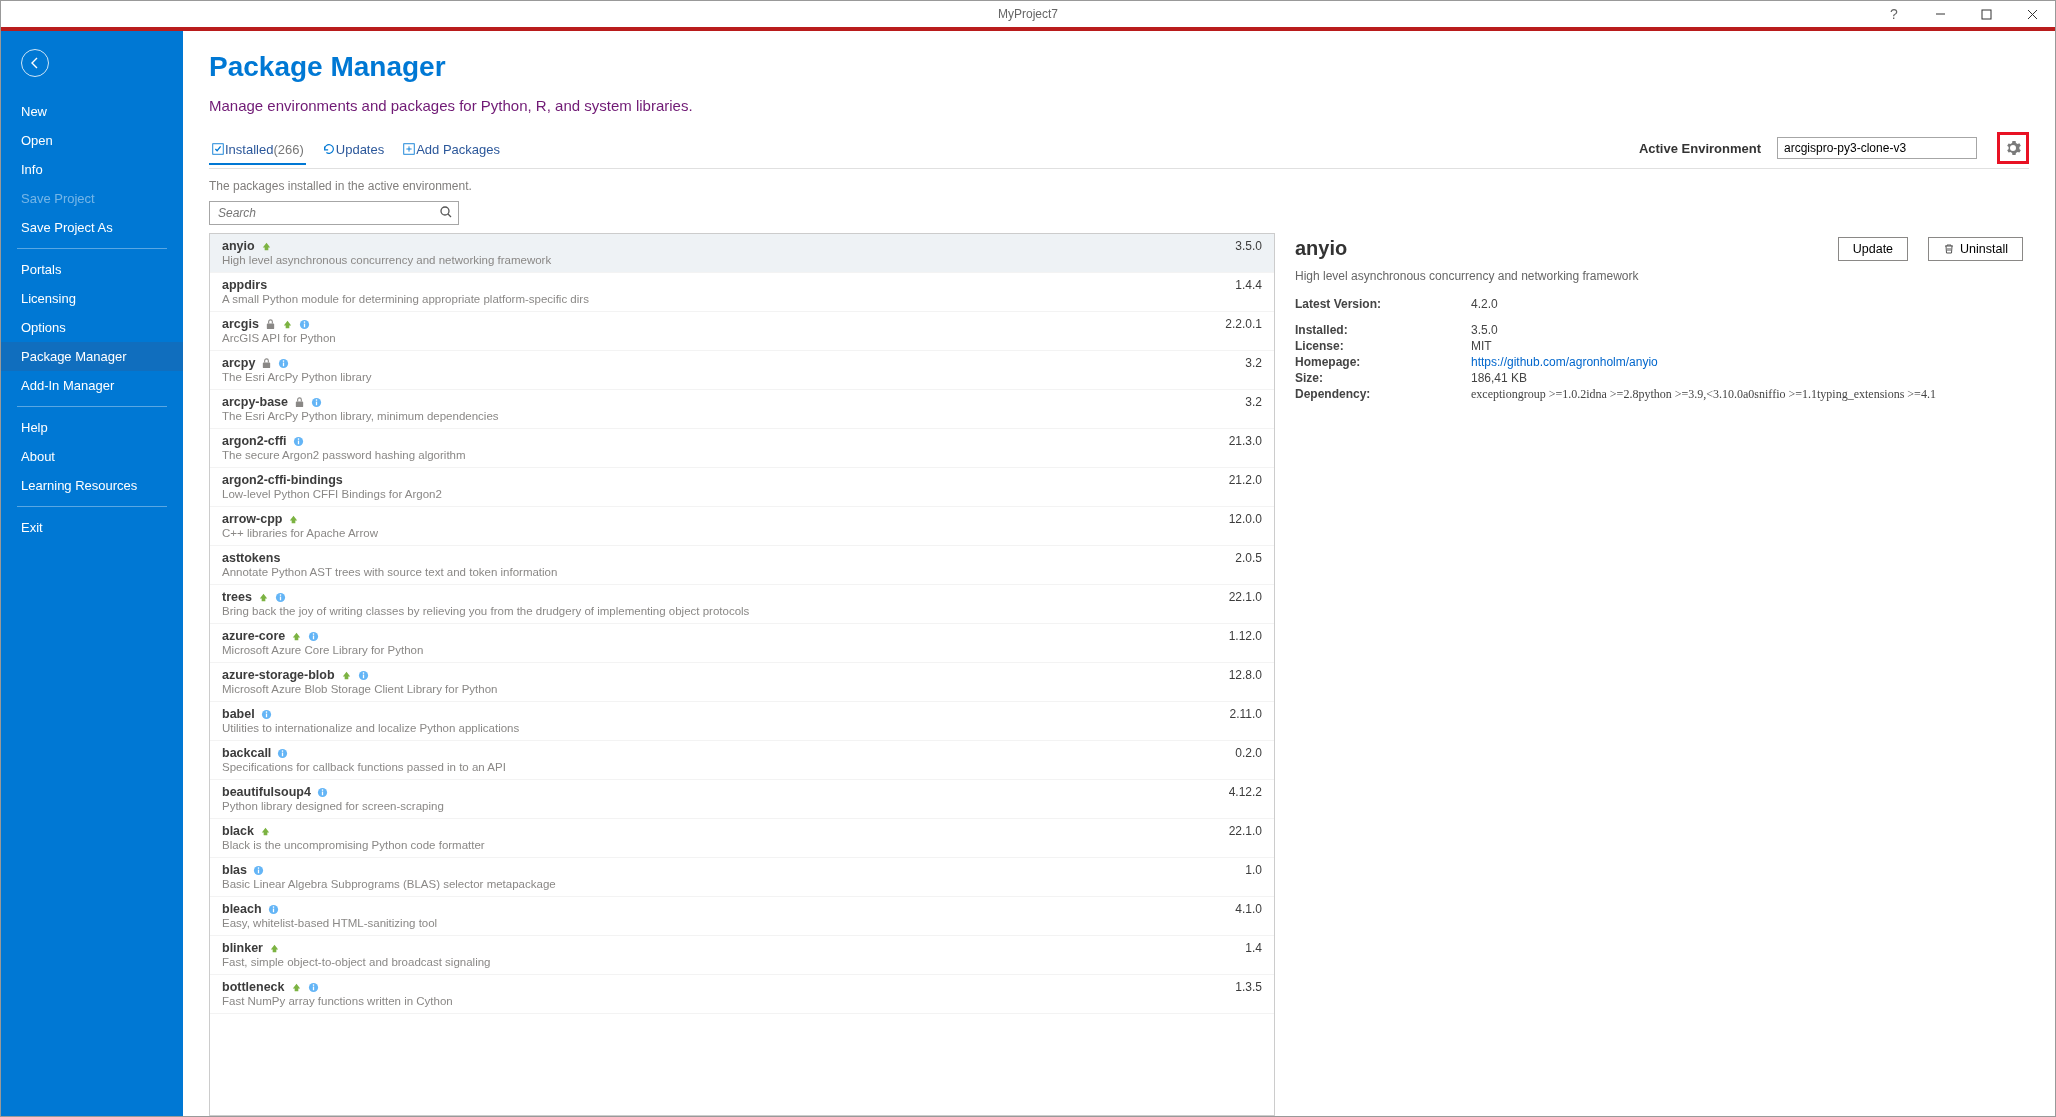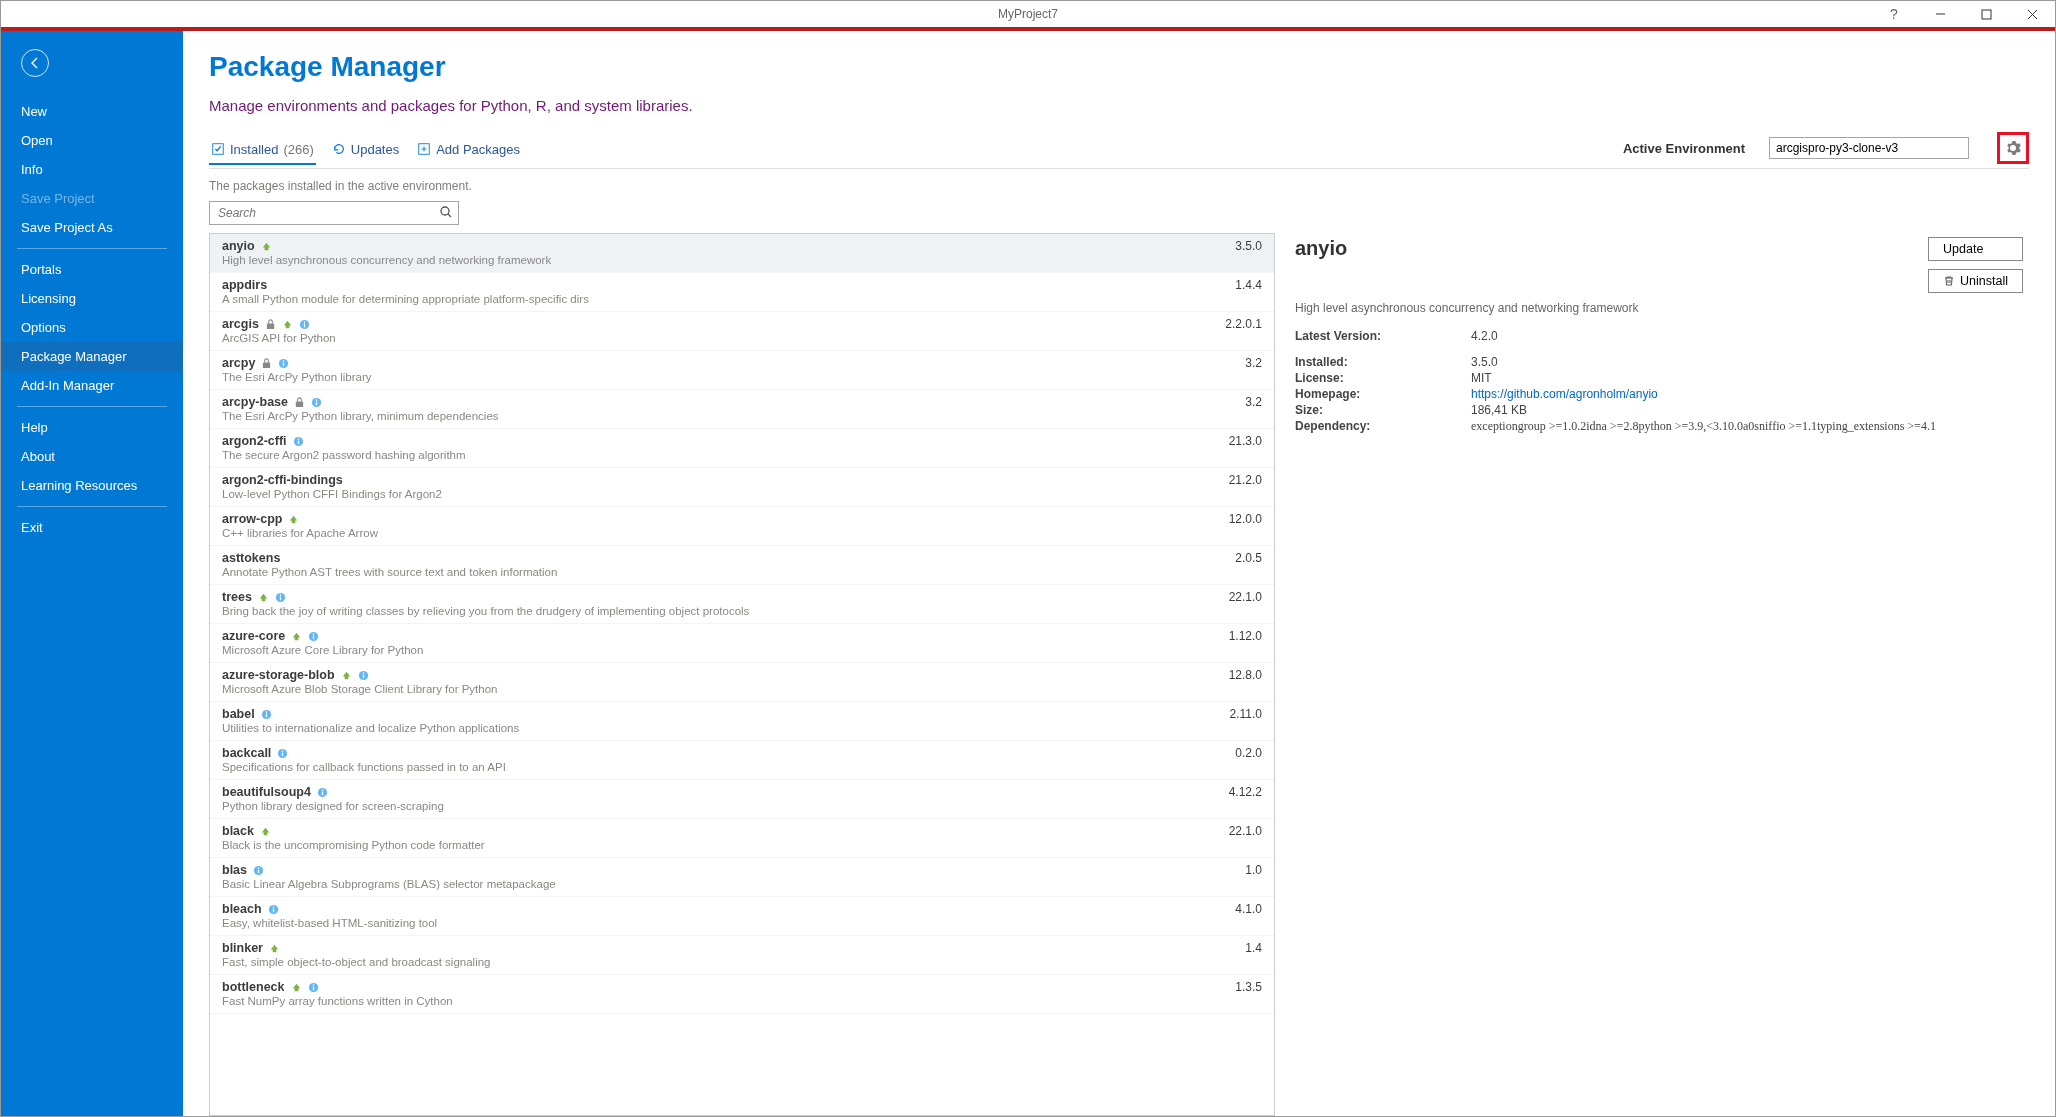--- a/index.html
+++ b/index.html
@@ -16,25 +16,25 @@
 .back-btn svg { stroke: #fff; }
 .side-item { padding: 7px 20px; font-size: 13px; cursor: pointer; }
 .side-item.disabled { color: rgba(255,255,255,0.45); }
 .side-item.active { background: #106ebe; }
 .side-divider { height: 1px; background: rgba(255,255,255,0.35); margin: 6px 16px; }
 .main { flex: 1; display: flex; flex-direction: column; padding: 20px 26px 0 26px; min-width: 0; }
 .page-title { font-size: 28px; font-weight: 600; color: #0078d4; margin-bottom: 14px; }
 .page-subtitle { font-size: 15px; color: #701a75; margin-bottom: 18px; }
 .toolbar-row { display: flex; align-items: center; border-bottom: 1px solid #e0e0e0; }
 .tabs { display: flex; gap: 14px; }
-.tab { display: flex; align-items: center; gap: 5px; padding: 6px 2px; font-size: 13px; color: #2b579a; cursor: pointer; border-bottom: 2px solid transparent; }
+.tab { display: flex; align-items: center; padding: 6px 2px; font-size: 13px; color: #2b579a; cursor: pointer; border-bottom: 2px solid transparent; }
 .tab.active { border-bottom-color: #0078d4; }
 .tab-icon { width: 14px; height: 14px; color: #0078d4; }
 .tab-count { color: #777; }
-.env-area { margin-left: auto; display: flex; align-items: center; gap: 24px; padding-bottom: 4px; }
+.env-area { margin-left: auto; display: flex; align-items: center; gap: 16px; padding-bottom: 4px; }
 .env-label { font-size: 13px; color: #333; font-weight: 600; }
 .env-input { width: 200px; height: 22px; font-size: 12px; padding: 2px 6px; border: 1px solid #a6a6a6; background: #fff; }
 .gear-box { width: 32px; height: 32px; display: flex; align-items: center; justify-content: center; border: 3px solid #e81123; margin-left: 4px; }
 .gear-box svg { fill: #7a7a7a; }
 .hint { font-size: 12px; color: #807e7c; margin: 10px 0 8px 0; }
 .search-wrap { position: relative; width: 250px; margin-bottom: 8px; }
 .search-input { width: 100%; height: 24px; border: 1px solid #a6a6a6; padding: 2px 26px 2px 8px; font-size: 12px; font-style: italic; color: #555; }
 .search-icon { position: absolute; right: 6px; top: 4px; color: #555; }
 .content-row { flex: 1; display: flex; gap: 14px; min-height: 0; }
 .list-panel { flex: 1; border: 1px solid #ccc; overflow-y: scroll; background: #fff; min-width: 0; }
@@ -45,21 +45,21 @@
 .pkg-name { font-size: 12.5px; color: #3c3c3c; font-weight: 600; }
 .pkg-desc { font-size: 11.5px; color: #8a8886; margin-top: 1px; }
 .pkg-ver { font-size: 12px; color: #3c3c3c; padding-left: 10px; white-space: nowrap; }
 .ico-lock, .ico-info, .ico-up { width: 11px; height: 11px; flex-shrink: 0; }
 .ico-lock { fill: #8a8886; }
 .ico-info { fill: #64b5f6; }
 .ico-up { fill: #7cb342; }
 .detail-panel { width: 740px; padding: 4px 6px 0 6px; }
 .detail-head { display: flex; align-items: flex-start; gap: 10px; }
 .detail-title { font-size: 20px; font-weight: 600; color: #333; }
-.detail-btns { margin-left: auto; display: flex; gap: 8px; flex-direction: column; }
+.detail-btns { margin-left: auto; display: flex; gap: 20px; }
 .dbtn { height: 24px; padding: 0 14px; font-size: 12.5px; border: 1px solid #8a8886; background: #fff; display: flex; align-items: center; gap: 5px; cursor: pointer; }
 .detail-sub { font-size: 12px; color: #666; margin-top: 8px; }
 .detail-table { margin-top: 14px; font-size: 12px; }
 .drow { display: flex; align-items: flex-start; margin-bottom: 2px; }
 .dlabel { width: 176px; color: #444; font-weight: 600; }
 .dval { color: #444; }
 .dval a { color: #0066cc; text-decoration: none; }
 .dep-list { display: flex; flex-direction: row; font-family: Liberation Serif, serif; }
 </style>
 </head>

